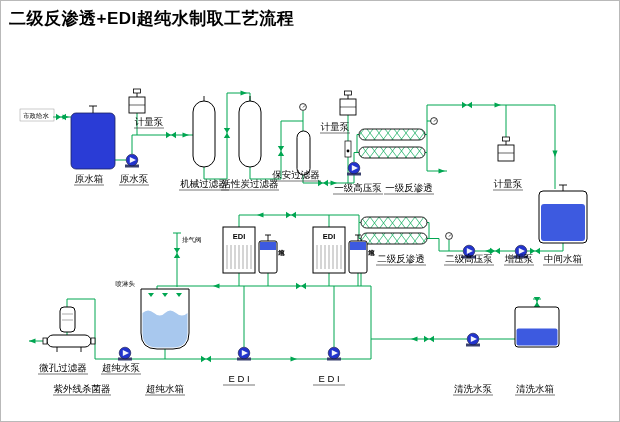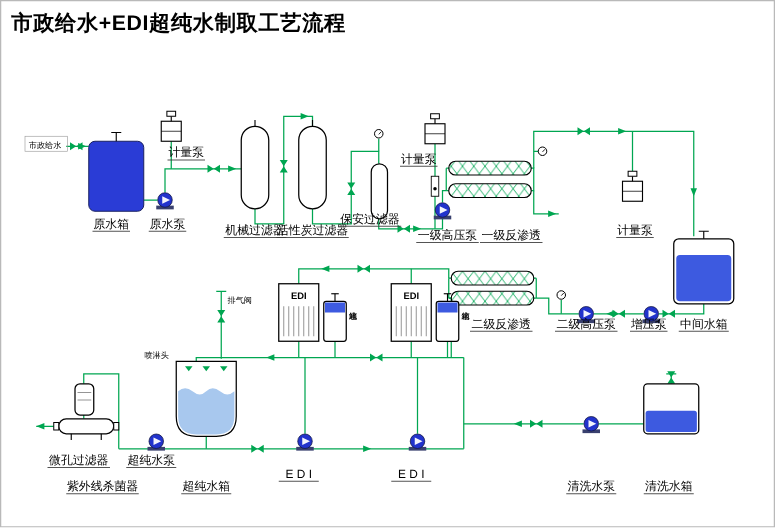--- a/index.html
+++ b/index.html
@@ -20,21 +20,21 @@
   .lbl{font-size:9.5px;fill:#000;}
   .lbl-sm{font-size:6.5px;fill:#000;}
   .lbl-vert{font-size:6.5px;fill:#000;writing-mode:vertical-rl;}
   .edi-txt{font-size:7.5px;font-weight:bold;fill:#000;}
   .ul{stroke:#3a3a3a;stroke-width:.7;}
 </style>
 </head>
 <body>
 
 <div class="page">
-  <div class="title">市政给水+EDI超纯水制取工艺流程</div>
+  <div class="title">二级反渗透+EDI超纯水制取工艺流程</div>
 
   <svg width="620" height="422" viewBox="0 0 620 422" xmlns="http://www.w3.org/2000/svg" xmlns:xlink="http://www.w3.org/1999/xlink">
 
     <defs>
       <pattern id="memb" width="9" height="12" patternUnits="userSpaceOnUse">
         <rect width="9" height="12" fill="#fff"></rect>
         <path d="M0,0 L9,12 M9,0 L0,12" stroke="#00a651" stroke-width="0.7" fill="none"></path>
       </pattern>
       <g id="pump">
         <rect x="-7" y="4.5" width="14" height="3" class="pump-base"></rect>

